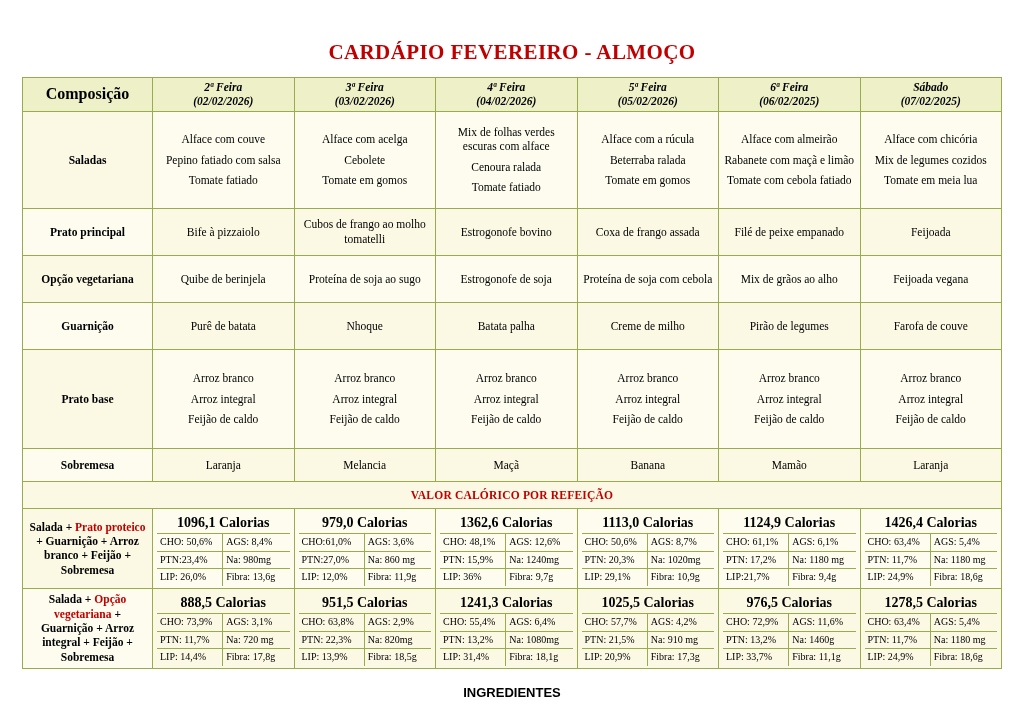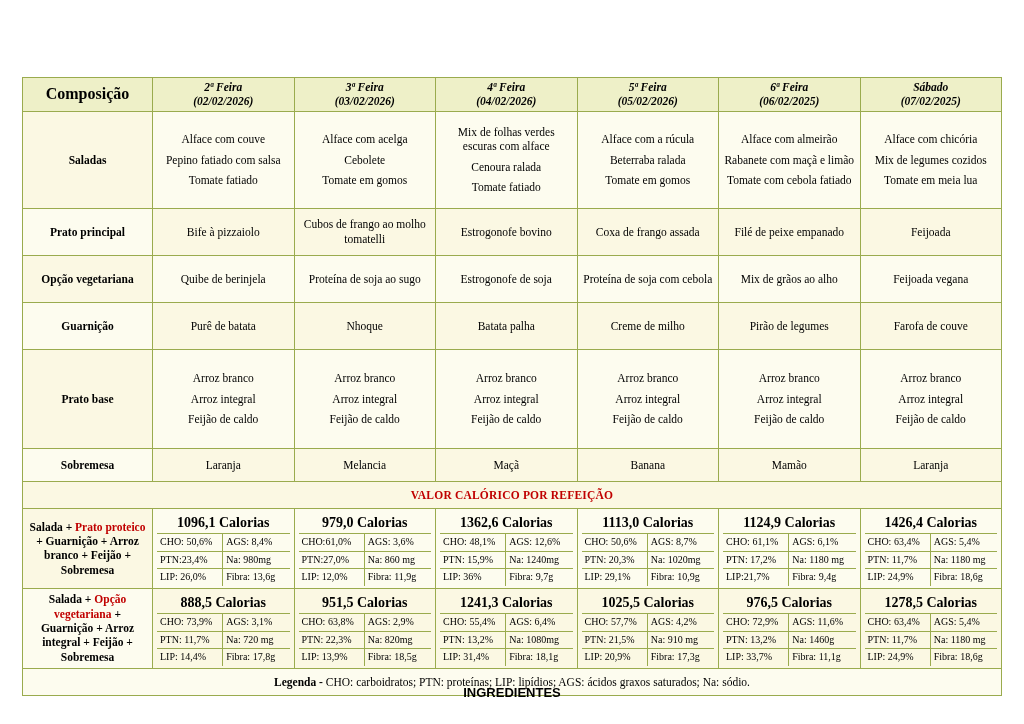--- a/index.html
+++ b/index.html
@@ -190,20 +190,21 @@
     font-weight: bold;
     font-size: 13px;
   }
 </style>
 </head>
 <body>
 
 <div class="page">
 
 
+  <div class="doc-title">CARDÁPIO FEVEREIRO - ALMOÇO</div>
 
   <table class="menu">
     <colgroup>
       <col class="c-label">
       <col class="c-day">
         <col class="c-day">
         <col class="c-day">
       <col class="c-day">
         <col class="c-day">
         <col class="c-day">
@@ -488,24 +489,19 @@
             <div class="gcell">CHO: 63,4%</div>
             <div class="gcell">AGS: 5,4%</div>
             <div class="gcell">PTN: 11,7%</div>
             <div class="gcell">Na: 1180 mg</div>
             <div class="gcell">LIP: 24,9%</div>
             <div class="gcell">Fibra: 18,6g</div>
           </div>
         </td>
       </tr>
 
-      <tr>
-        <td class="legend" colspan="7">
-          <b>Legenda - </b><span>CHO: carboidratos; PTN: proteínas; LIP: lipídios; AGS: ácidos graxos saturados; Na: sódio.</span>
-        </td>
-      </tr>
 
     </tbody>
   </table>
 
   <div class="ingredientes">INGREDIENTES</div>
 
 </div>
 
 </body></html>

